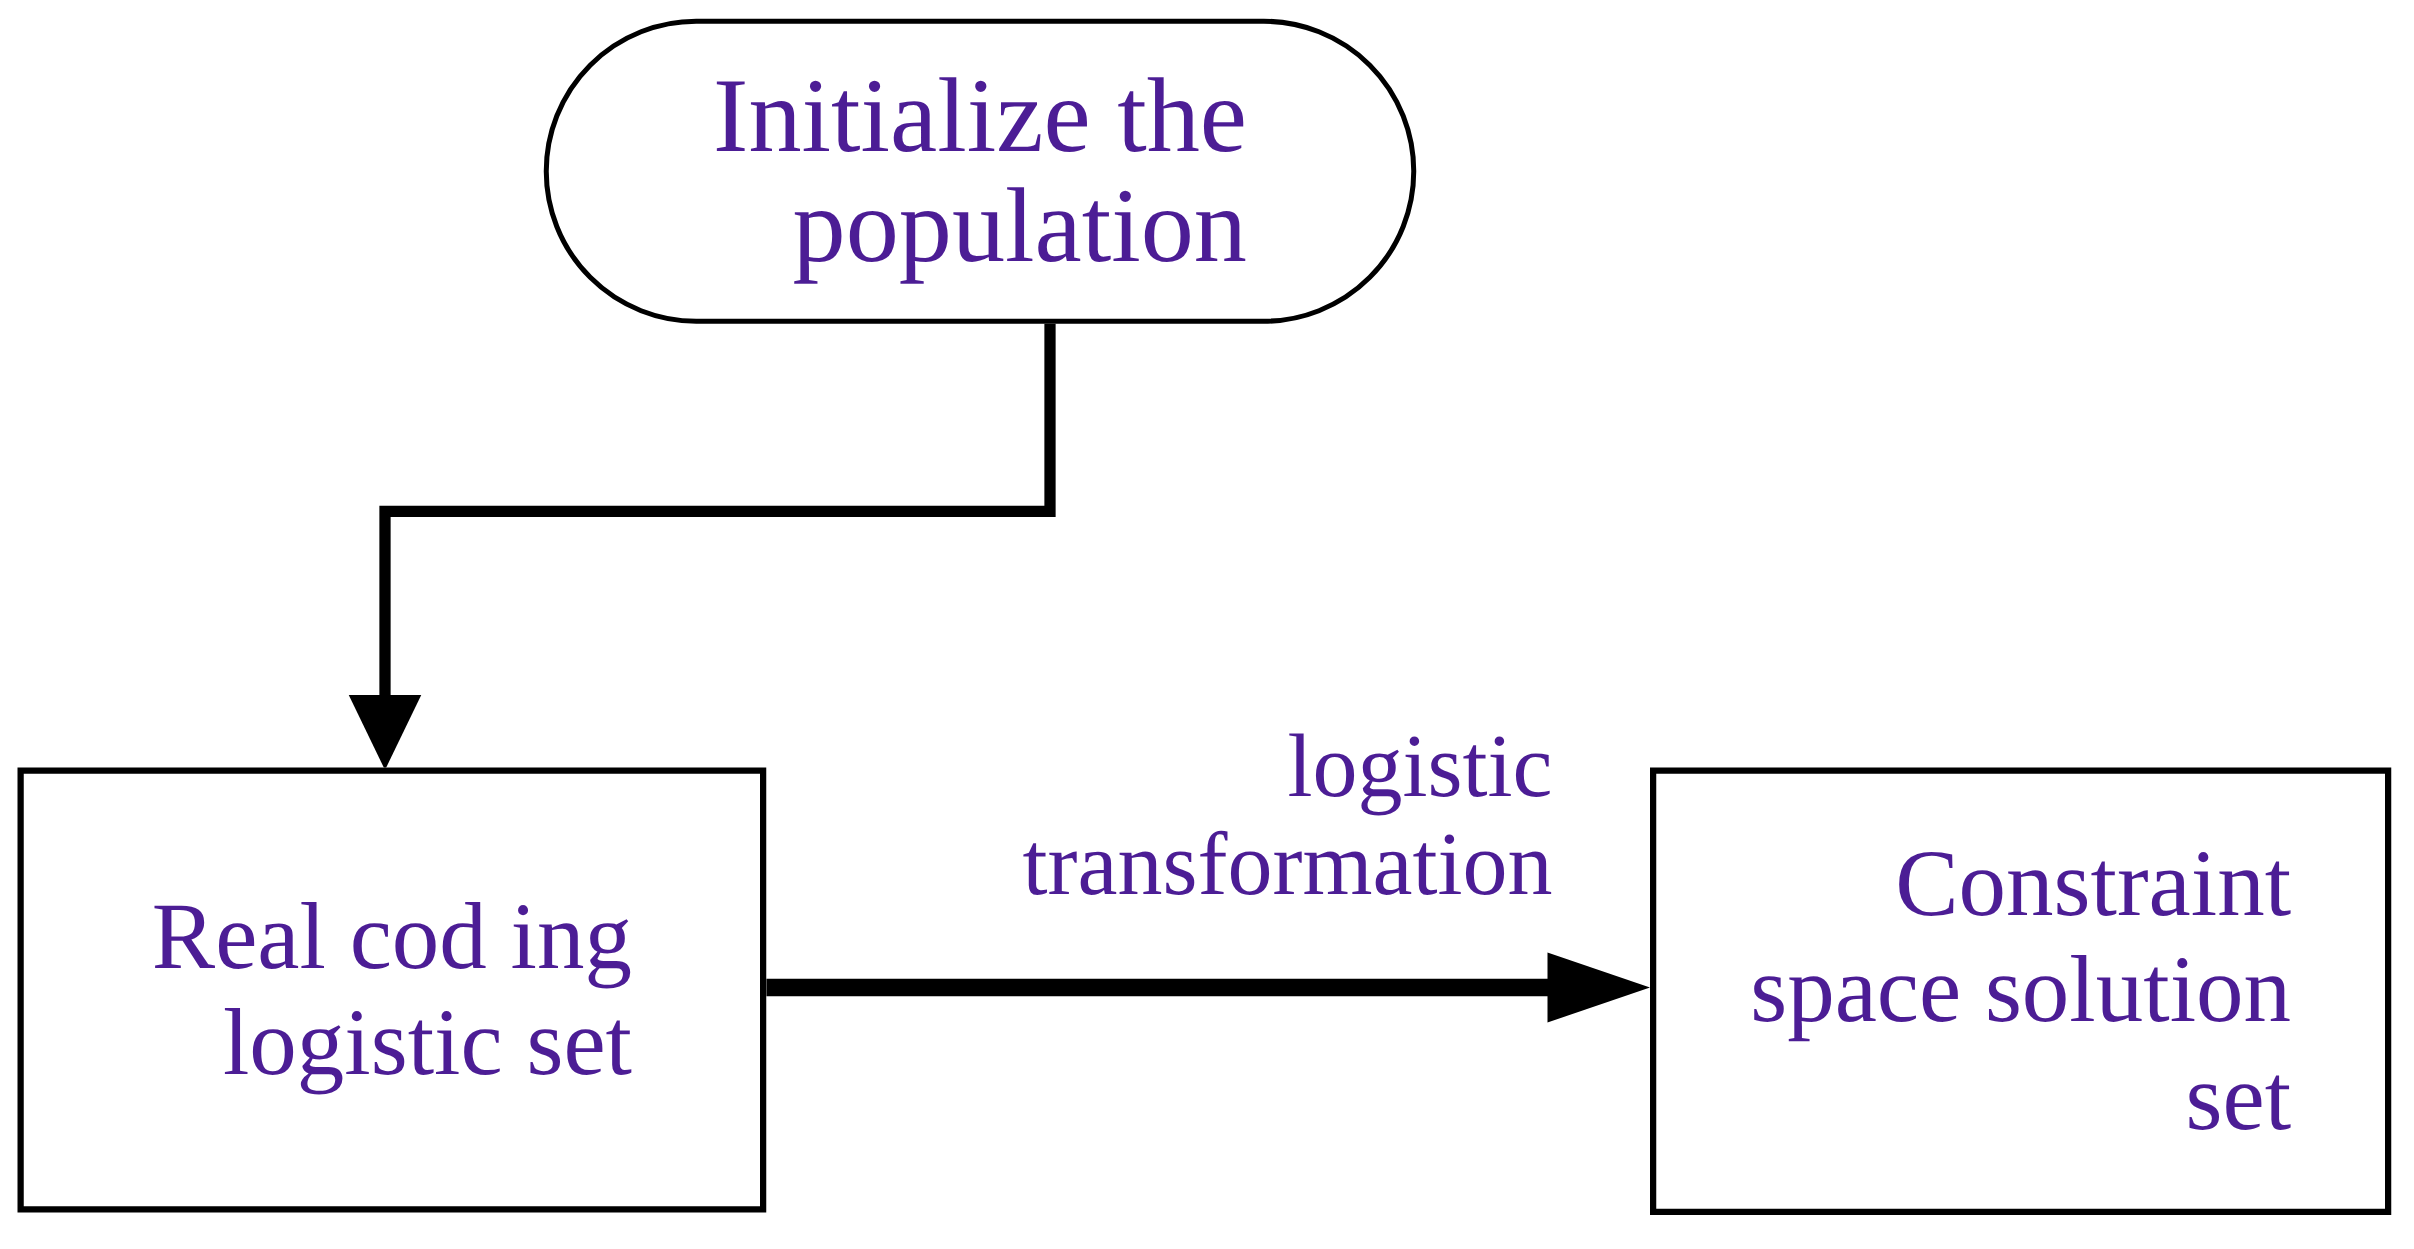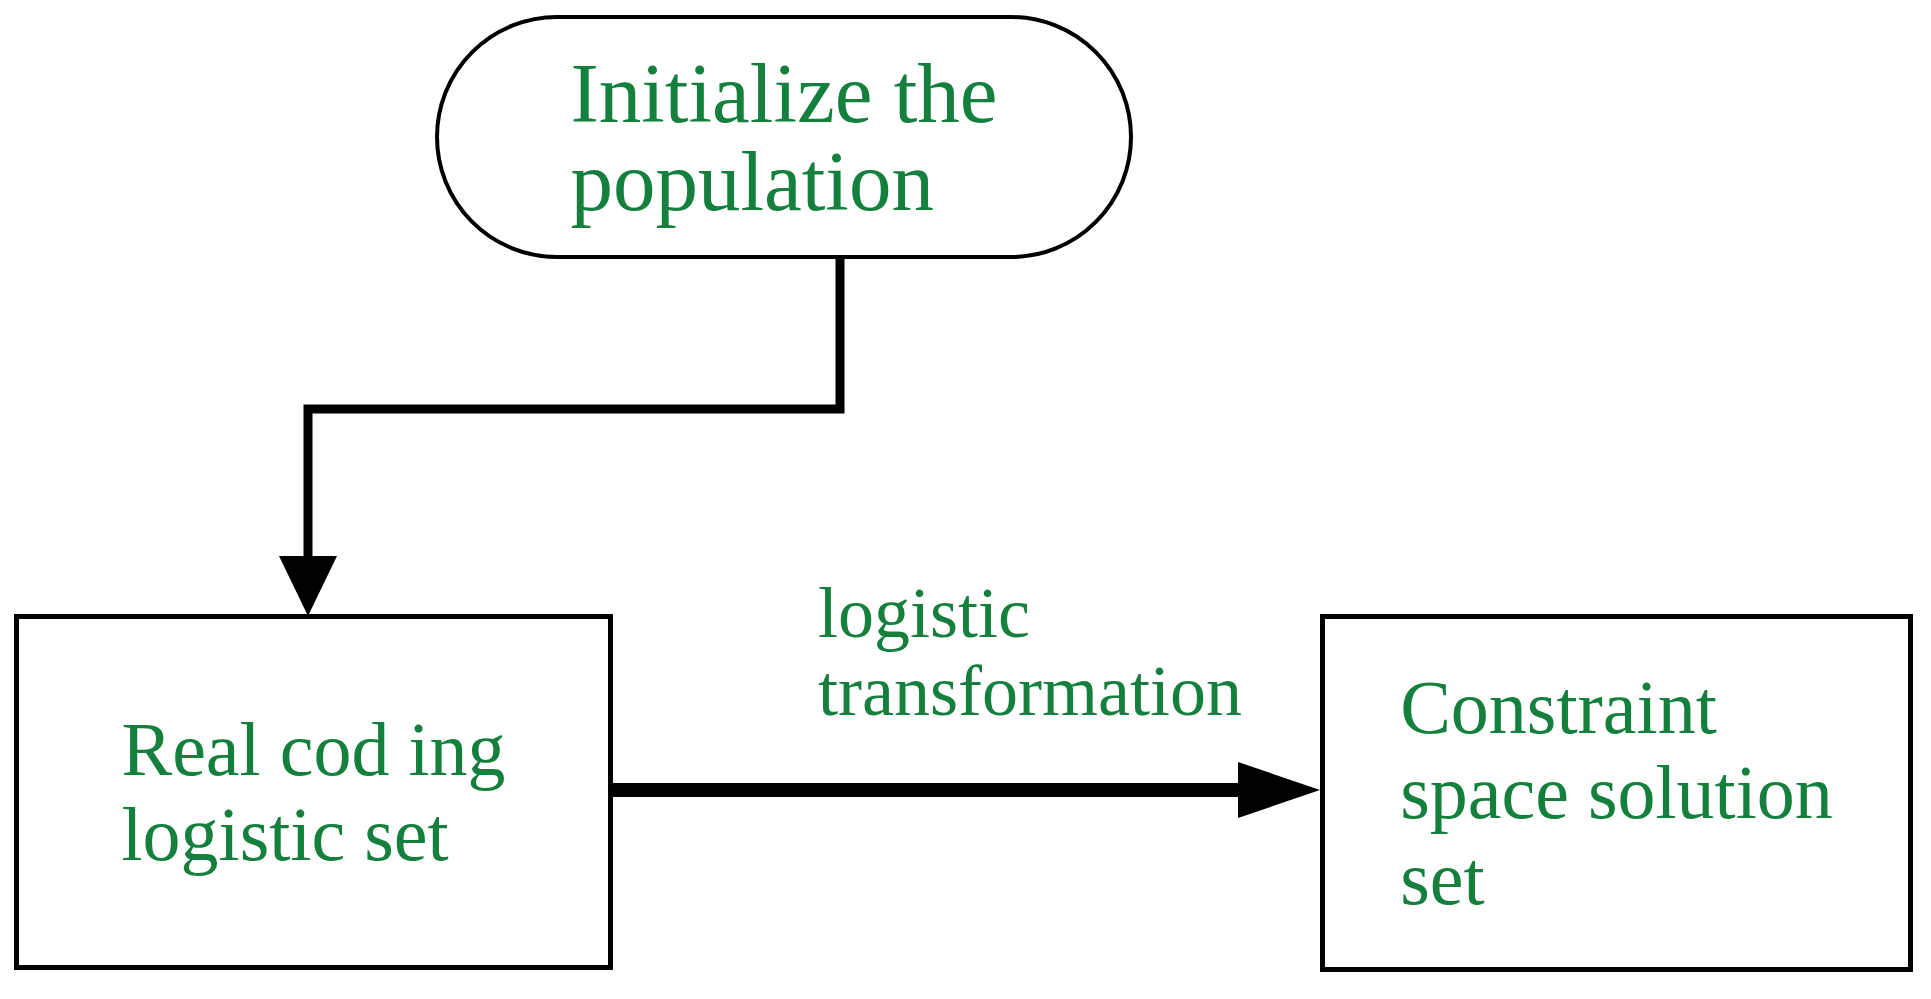--- a/index.html
+++ b/index.html
@@ -22,22 +22,22 @@
     left: 0;
     top: 0;
     width: 1931px;
     height: 999px;
   }
   .node-label {
     position: absolute;
     display: flex;
     align-items: center;
     justify-content: center;
-    text-align: left;
-    color: #15803d;
+    text-align: right;
+    color: #4c1d95;
     font-family: "Liberation Serif", "DejaVu Serif", serif;
     white-space: pre-line;
     pointer-events: none;
   }
   
   #start-node-shape {
     position: absolute;
     left: 435px;
     top: 15px;
     width: 698px;

